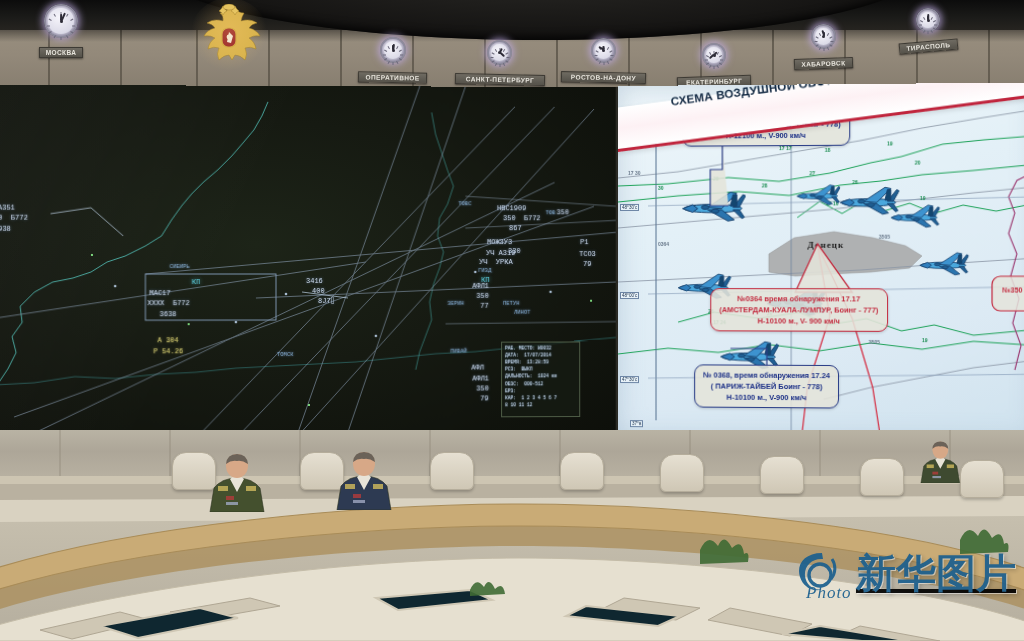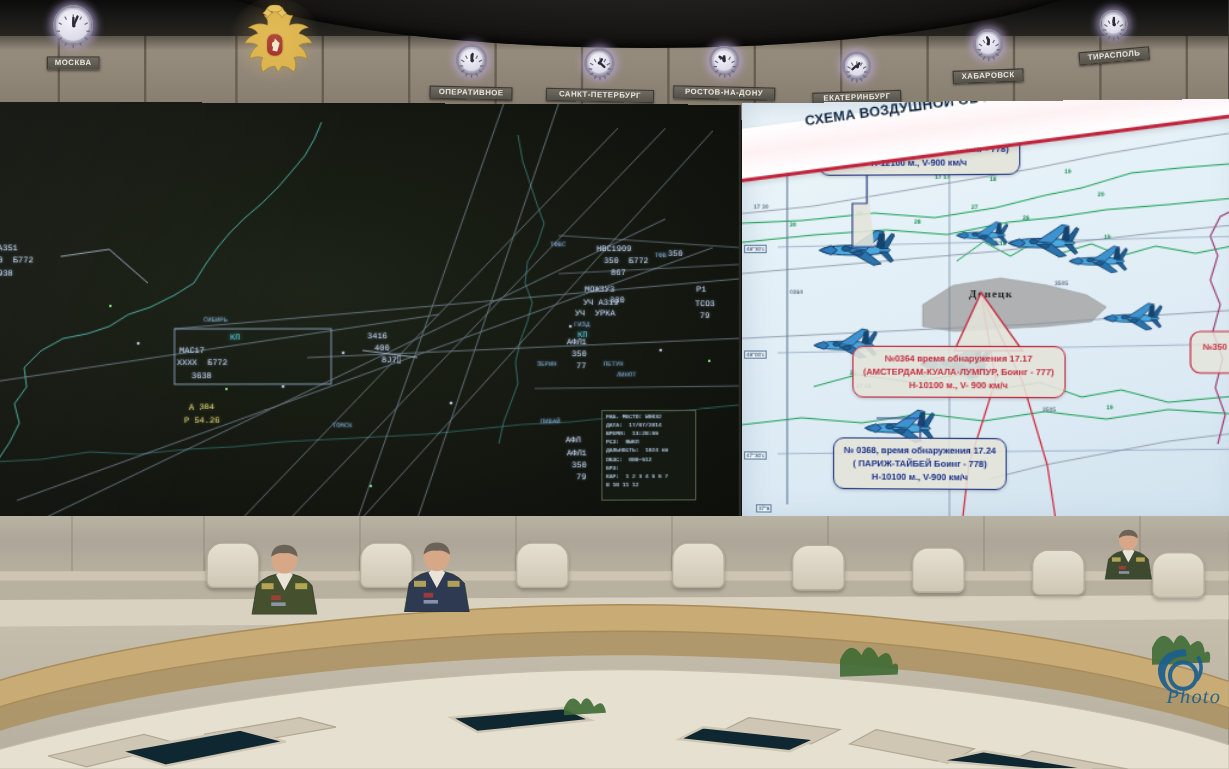--- a/index.html
+++ b/index.html
@@ -99,21 +99,21 @@
   
   .room { position:absolute; left:0; top:430px; width:1024px; height:211px;
     background: linear-gradient(180deg, #b9b3a4 0%, #ada698 10%, #c6bfae 40%, #b5ae9e 100%); }
   .backwall { position:absolute; left:0; top:430px; width:1024px; height:52px;
     background: linear-gradient(180deg,#a49c8c 0%, #b3aa99 60%, #9b9384 100%); }
   .chair { position:absolute; background: linear-gradient(180deg,#e6e0d2,#cfc7b5);
     border-radius: 14px 14px 6px 6px; border:1px solid #b5ad9b; box-shadow: 0 2px 3px rgba(0,0,0,.22); }
   .person { position:absolute; }
 
   
-  .wm { position:absolute; right: 8px; bottom: 52px; display:flex; align-items:flex-end; gap:6px;
+  .wm { position:absolute; right: 8px; bottom: 40px; display:flex; align-items:flex-end; gap:6px;
     opacity:.92;text-decoration:underline; }
   .wm .cn { font-family:"DejaVu Sans", sans-serif; font-size: 40px; font-weight:700;
     color:#1b5f8e; text-shadow: 1px 1px 0 rgba(255,255,255,.55), 2px 2px 5px rgba(0,0,0,.28); }
   .wm .mark { position:relative; width:58px; height:52px; }
   .wm .photo { position:absolute; left:14px; bottom:-2px; font-family:"Liberation Serif", serif;
     font-style:italic; font-size:17px; color:#1b5f8e; letter-spacing:1px; }
 </style>
 </head>
 <body>
 
@@ -730,15 +730,16 @@
 
   <div class="wm">
     <div class="mark">
       <svg viewBox="0 0 58 52" width="58" height="52">
         <path d="M30 4 C12 4 4 16 8 28 C11 38 22 44 30 40 C22 42 14 36 13 27 C12 17 20 9 31 10 Z" fill="#1b5f8e"></path>
         <circle cx="28" cy="26" r="11" fill="none" stroke="#1b5f8e" stroke-width="3.4"></circle>
         <path d="M40 10 C44 16 44 24 39 30" fill="none" stroke="#1b5f8e" stroke-width="3"></path>
       </svg>
       <div class="photo">Photo</div>
     </div>
+    <div class="cn">新华图片</div>
   </div>
 
 </div>
 
 </body></html>

